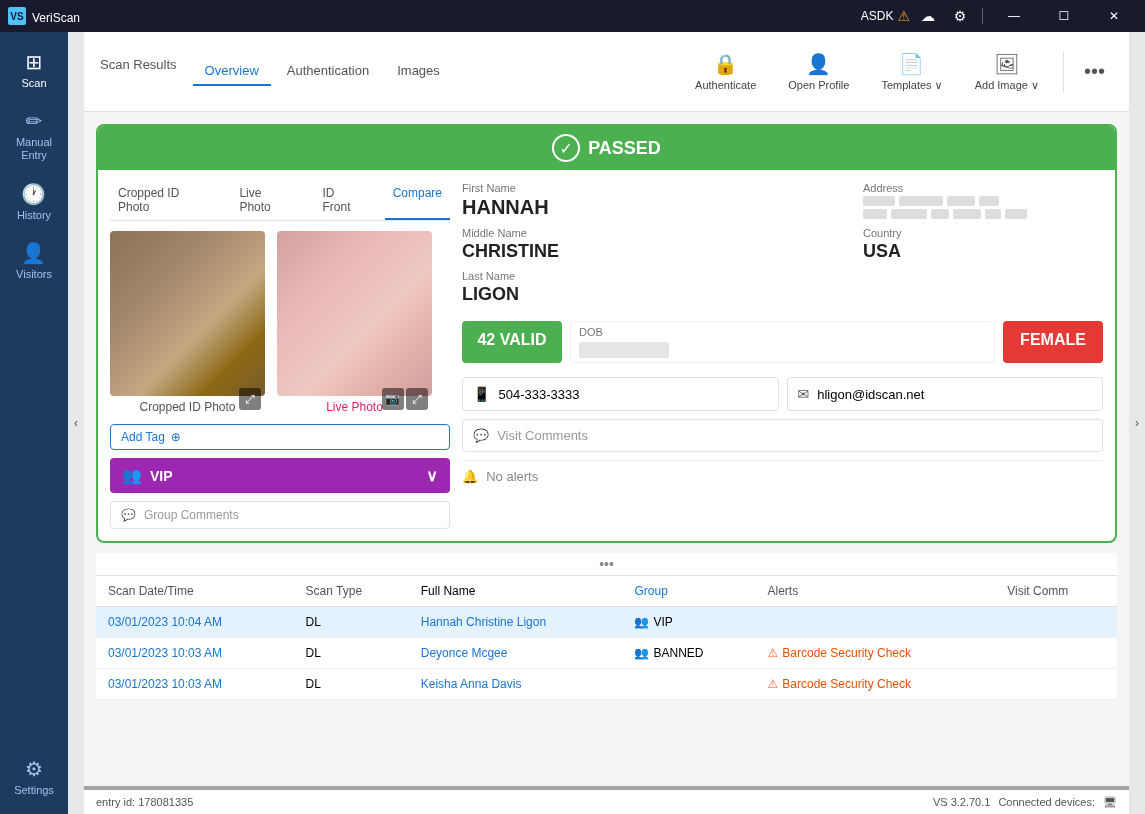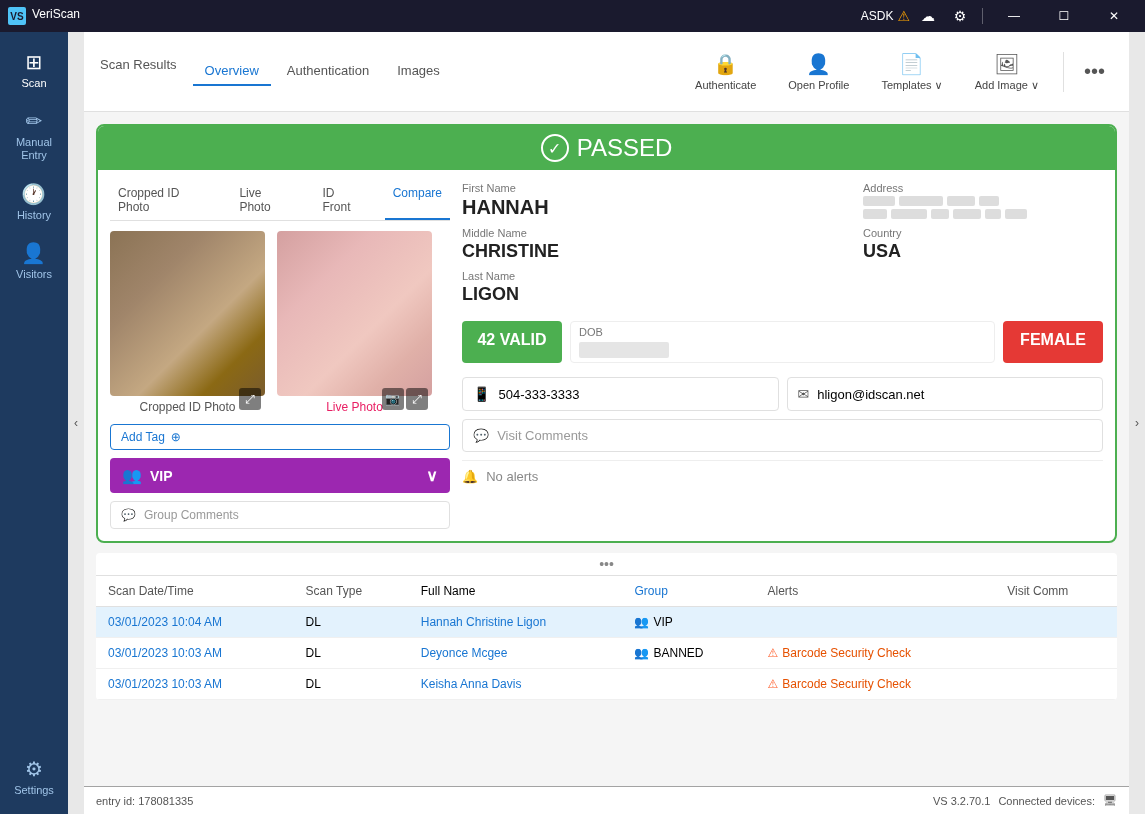--- a/index.html
+++ b/index.html
@@ -3,21 +3,21 @@
   <meta charset="utf-8">
   <style>
     * { box-sizing: border-box; margin: 0; padding: 0; font-family: 'Segoe UI', Arial, sans-serif; }
     body { width: 1145px; height: 814px; overflow: hidden; background: #f0f0f0; display: flex; flex-direction: column; }
 
     
     .titlebar {
       height: 32px; background: #1a1a2e; display: flex; align-items: center; justify-content: space-between;
       padding: 0 8px; flex-shrink: 0;
     }
-    .titlebar-left { display: flex; align-items: flex-start; gap: 6px; color: white; font-size: 12px; }
+    .titlebar-left { display: flex; align-items: flex-end; gap: 6px; color: white; font-size: 12px; }
     .titlebar-logo { width: 18px; height: 18px; background: #4fc3f7; border-radius: 2px; display: flex; align-items: center; justify-content: center; color: #1a1a2e; font-weight: bold; font-size: 10px; }
     .titlebar-title { color: white; font-size: 12px; }
     .titlebar-right { display: flex; align-items: center; gap: 4px; }
     .asdk-badge { display: flex; align-items: center; gap: 4px; color: white; font-size: 12px; margin-left: 42px; }
     .asdk-warn { color: orange; font-size: 14px; }
     .title-icon { width: 28px; height: 28px; border-radius: 3px; display: flex; align-items: center; justify-content: center; cursor: pointer; color: white; font-size: 14px; }
     .title-sep { width: 1px; height: 16px; background: rgba(255,255,255,0.3); margin: 0 4px; }
     .title-btn-min, .title-btn-max { width: 46px; height: 32px; display: flex; align-items: center; justify-content: center; color: white; font-size: 12px; cursor: pointer; }
     .title-btn-close { width: 46px; height: 32px; display: flex; align-items: center; justify-content: center; color: white; font-size: 12px; cursor: pointer; }
 
@@ -45,21 +45,21 @@
     .toolbar-btn .btn-icon { font-size: 20px; color: #555; }
     .toolbar-sep { width: 1px; height: 40px; background: #e0e0e0; margin: 0 4px; }
     .toolbar-more { font-size: 20px; color: #555; cursor: pointer; padding: 4px 8px; border-radius: 4px; }
 
     
     .main-panel { flex: 1; overflow-y: auto; padding: 12px; display: flex; flex-direction: column; gap: 10px; }
 
     
     .result-card { background: white; border-radius: 8px; border: 2px solid #4caf50; overflow: hidden; }
     .result-header { background: #4caf50; padding: 8px 16px; display: flex; align-items: center; justify-content: center; gap: 8px; }
-    .result-header-text { color: white; font-size: 24px; font-weight: normal; }
+    .result-header-text { color: white; font-size: 18px; font-weight: bold; }
     .check-circle { width: 28px; height: 28px; border-radius: 50%; border: 2px solid white; background: transparent; display: flex; align-items: center; justify-content: center; color: white; font-size: 16px; }
 
     .result-body { display: flex; padding: 12px; gap: 12px; }
 
     
     .photo-section { width: 340px; flex-shrink: 0; }
     .photo-tabs { display: flex; gap: 12px; margin-bottom: 10px; border-bottom: 1px solid #e0e0e0; }
     .photo-tab { padding: 4px 8px; font-size: 12px; color: #555; cursor: pointer; border-bottom: 2px solid transparent; }
     .photo-tab.active { color: #1976d2; border-bottom: 2px solid #1976d2; }
     .photos-row { display: flex; gap: 12px; margin-bottom: 10px; }
@@ -115,21 +115,21 @@
     .col-date { color: #1976d2; }
     .col-type { }
     .col-name { color: #1976d2; }
     .col-group { }
     .group-vip { display: flex; align-items: center; gap: 4px; }
     .group-banned { display: flex; align-items: center; gap: 4px; }
     .alert-warn { display: flex; align-items: center; gap: 4px; color: #e65100; }
     .alert-icon { color: #ff5722; }
 
     
-    .statusbar { height: 28px; background: white; border-top: 1px solid #a3a3a3; display: flex; align-items: center; padding: 12px 12px; font-size: 11px; color: #555; justify-content: space-between; flex-shrink: 0; }
+    .statusbar { height: 28px; background: white; border-top: 4px solid #a3a3a3; display: flex; align-items: center; padding: 12px 12px; font-size: 11px; color: #555; justify-content: space-between; flex-shrink: 0; }
     .status-right { display: flex; align-items: center; gap: 8px; }
 
     
     .collapse-handle { width: 16px; background: #e8e8e8; cursor: pointer; display: flex; align-items: center; justify-content: center; color: #555; font-size: 10px; flex-shrink: 0; }
   </style>
 </head>
 <body>
 
 <div class="titlebar">
   <div class="titlebar-left">

